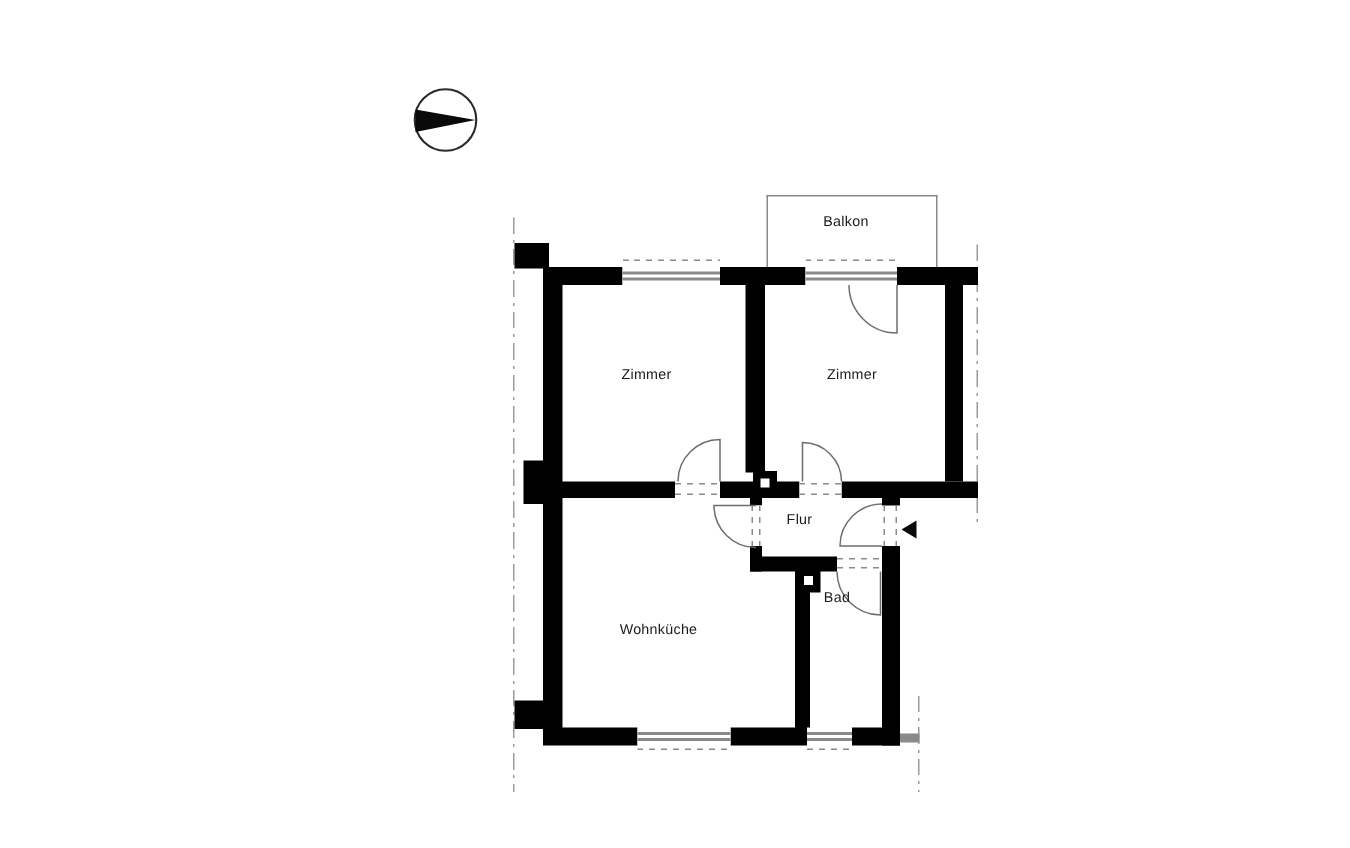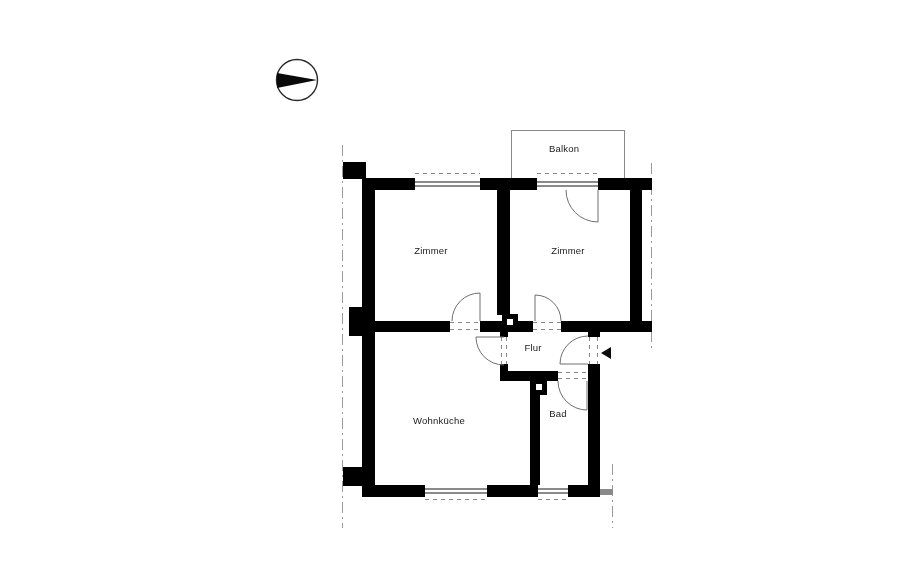--- a/index.html
+++ b/index.html
@@ -113,15 +113,15 @@
     <path d="M588,364 L560,364 A28,28 0 0 1 588,336" fill="none" stroke="#6e6e6e" stroke-width="1"></path>
     <path d="M558,381 A29,29 0 0 0 587,410 L587,381" fill="none" stroke="#6e6e6e" stroke-width="1"></path>
     <polygon points="601,353 611,347 611,359" fill="#0a0a0a"></polygon>
   </svg>
 
   <div class="room-label" style="left:564px; top:148px;">Balkon</div>
   <div class="room-label" style="left:431px; top:250px;">Zimmer</div>
   <div class="room-label" style="left:568px; top:250px;">Zimmer</div>
   <div class="room-label" style="left:533px; top:347px;">Flur</div>
   <div class="room-label" style="left:439px; top:420px;">Wohnküche</div>
-  <div class="room-label" style="left:558px; top:413px;">Bad</div>
+  <div class="room-label" style="left:558px; top:399px;">Bad</div>
 
 </div>
 
 </body></html>

